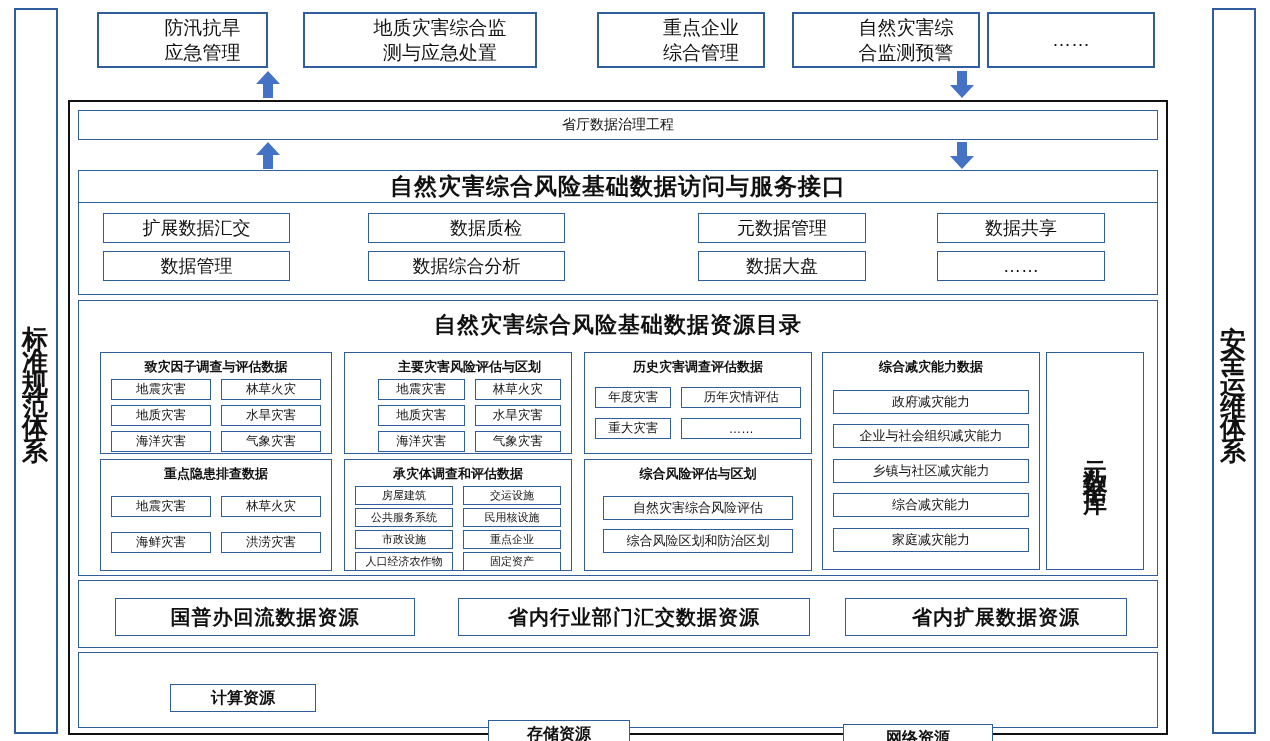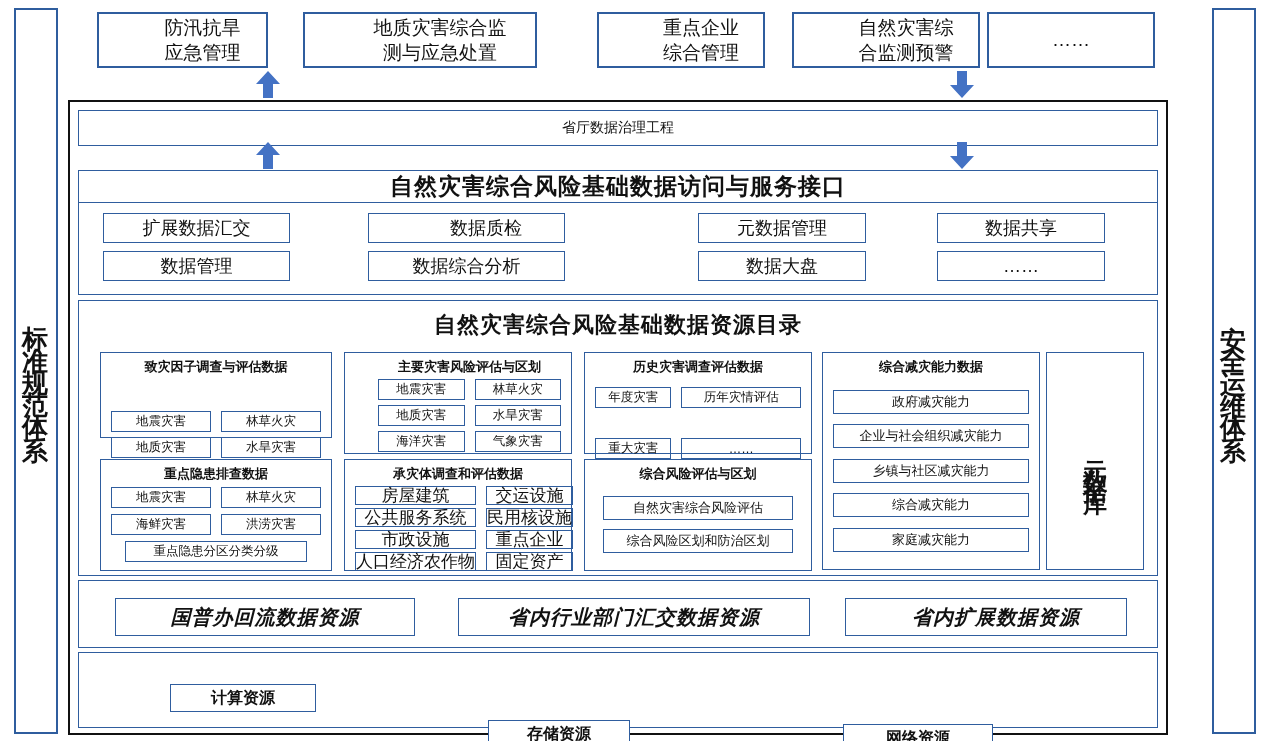--- a/index.html
+++ b/index.html
@@ -18,26 +18,26 @@
   .svc-title { font-size:23px; font-weight:600; letter-spacing:1px; }
   .svc-box { font-size:18px; }
   .cat-title { font-size:22px; font-weight:600; text-align:center; letter-spacing:1px; }
   .group { border:1px solid #2F5D9E; background:#fff; display:flex; flex-direction:column; padding:5px 10px 7px; }
   .g-title { text-align:center; font-weight:700; font-size:13px; margin-bottom:3px; white-space:nowrap; }
   .g-grid { display:grid; grid-template-columns:1fr 1fr; column-gap:10px; flex:1; align-content:space-evenly; row-gap:5px; }
   .cell { border:1px solid #2F5D9E; display:flex; align-items:center; justify-content:center; font-size:12.5px; height:21px; white-space:nowrap; }
   .cell.wide { grid-column:1 / -1; margin:0 14px; }
   .stack { display:flex; flex-direction:column; flex:1; justify-content:space-evenly; }
   .stack .cell { margin:0 0; height:24px; font-size:13px; }
-  .g6 .cell { height:19px; font-size:17px; }
+  .g6 .cell { height:19px; font-size:11px; }
   .g6 .g-grid { row-gap:3px; }
-  .g3 .g-grid { grid-template-columns:0.78fr 1.22fr; row-gap:30px; align-content:start; padding-top:8px; }
+  .g3 .g-grid { grid-template-columns:0.78fr 1.22fr; row-gap:10px; align-content:start; padding-top:8px; }
   .meta-box { font-size:24px; font-weight:600; }
   .meta-box .vert { letter-spacing:10px; }
-  .ds-box { font-size:20px; font-weight:700; letter-spacing:1px;font-style:italic; }
+  .ds-box { font-size:20px; font-weight:700; letter-spacing:1px; }
   .res-box { font-size:16px; font-weight:700; }
   .arrow svg { display:block; }
   .band { border:1px solid #2F5D9E; background:#fff; }
 </style>
 </head>
 <body>
 
 <div class="page">
 
   <div class="abs box sidebar" style="left:14px; top:8px; width:44px; height:726px;">
@@ -63,21 +63,21 @@
       </svg>
   </div>
   <div class="abs arrow" style="left:950px; top:71px;">
     <svg width="24" height="27" viewBox="0 0 24 27">
         <path d="M12 27 L0 14 L7 14 L7 0 L17 0 L17 14 L24 14 Z" fill="#4472C4"></path>
       </svg>
   </div>
 
   <div class="abs frame" style="left:68px; top:100px; width:1100px; height:635px;"></div>
 
-  <div class="abs box thin gov-bar" style="left:78px; top:110px; width:1080px; height:36px;">省厅数据治理工程</div>
+  <div class="abs box thin gov-bar" style="left:78px; top:110px; width:1080px; height:30px;">省厅数据治理工程</div>
 
   <div class="abs arrow" style="left:256px; top:142px;">
     <svg width="24" height="27" viewBox="0 0 24 27">
         <path d="M12 0 L24 13 L17 13 L17 27 L7 27 L7 13 L0 13 Z" fill="#4472C4"></path>
       </svg>
   </div>
   <div class="abs arrow" style="left:950px; top:142px;">
     <svg width="24" height="27" viewBox="0 0 24 27">
         <path d="M12 27 L0 14 L7 14 L7 0 L17 0 L17 14 L24 14 Z" fill="#4472C4"></path>
       </svg>
@@ -92,21 +92,21 @@
   <div class="abs box thin svc-box" style="left:937px; top:213px; width:168px; height:30px;">数据共享</div>
 
   <div class="abs box thin svc-box" style="left:103px; top:251px; width:187px; height:30px;">数据管理</div>
   <div class="abs box thin svc-box" style="left:368px; top:251px; width:197px; height:30px;">数据综合分析</div>
   <div class="abs box thin svc-box" style="left:698px; top:251px; width:168px; height:30px;">数据大盘</div>
   <div class="abs box thin svc-box" style="left:937px; top:251px; width:168px; height:30px;">……</div>
 
   <div class="abs band" style="left:78px; top:300px; width:1080px; height:276px;"></div>
   <div class="abs cat-title" style="left:78px; top:310px; width:1080px;">自然灾害综合风险基础数据资源目录</div>
 
-  <div class="abs group" style="left:100px; top:352px; width:232px; height:86px;gap:32px;">
+  <div class="abs group" style="left:100px; top:352px; width:232px; height:102px;">
     <div class="g-title">致灾因子调查与评估数据</div>
     <div class="g-grid">
       <div class="cell">地震灾害</div>
       <div class="cell">林草火灾</div>
       <div class="cell">地质灾害</div>
       <div class="cell">水旱灾害</div>
       <div class="cell">海洋灾害</div>
       <div class="cell">气象灾害</div>
     </div>
   </div>
@@ -148,21 +148,20 @@
     <span class="vert" style="height:100%;">元数据库</span>
   </div>
 
   <div class="abs group" style="left:100px; top:459px; width:232px; height:112px;">
     <div class="g-title">重点隐患排查数据</div>
     <div class="g-grid">
       <div class="cell">地震灾害</div>
       <div class="cell">林草火灾</div>
       <div class="cell">海鲜灾害</div>
       <div class="cell">洪涝灾害</div>
-      <div class="cell wide">重点隐患分区分类分级</div>
     </div>
   </div>
 
   <div class="abs group g6" style="left:344px; top:459px; width:228px; height:112px;">
     <div class="g-title">承灾体调查和评估数据</div>
     <div class="g-grid">
       <div class="cell">房屋建筑</div>
       <div class="cell">交运设施</div>
       <div class="cell">公共服务系统</div>
       <div class="cell">民用核设施</div>

